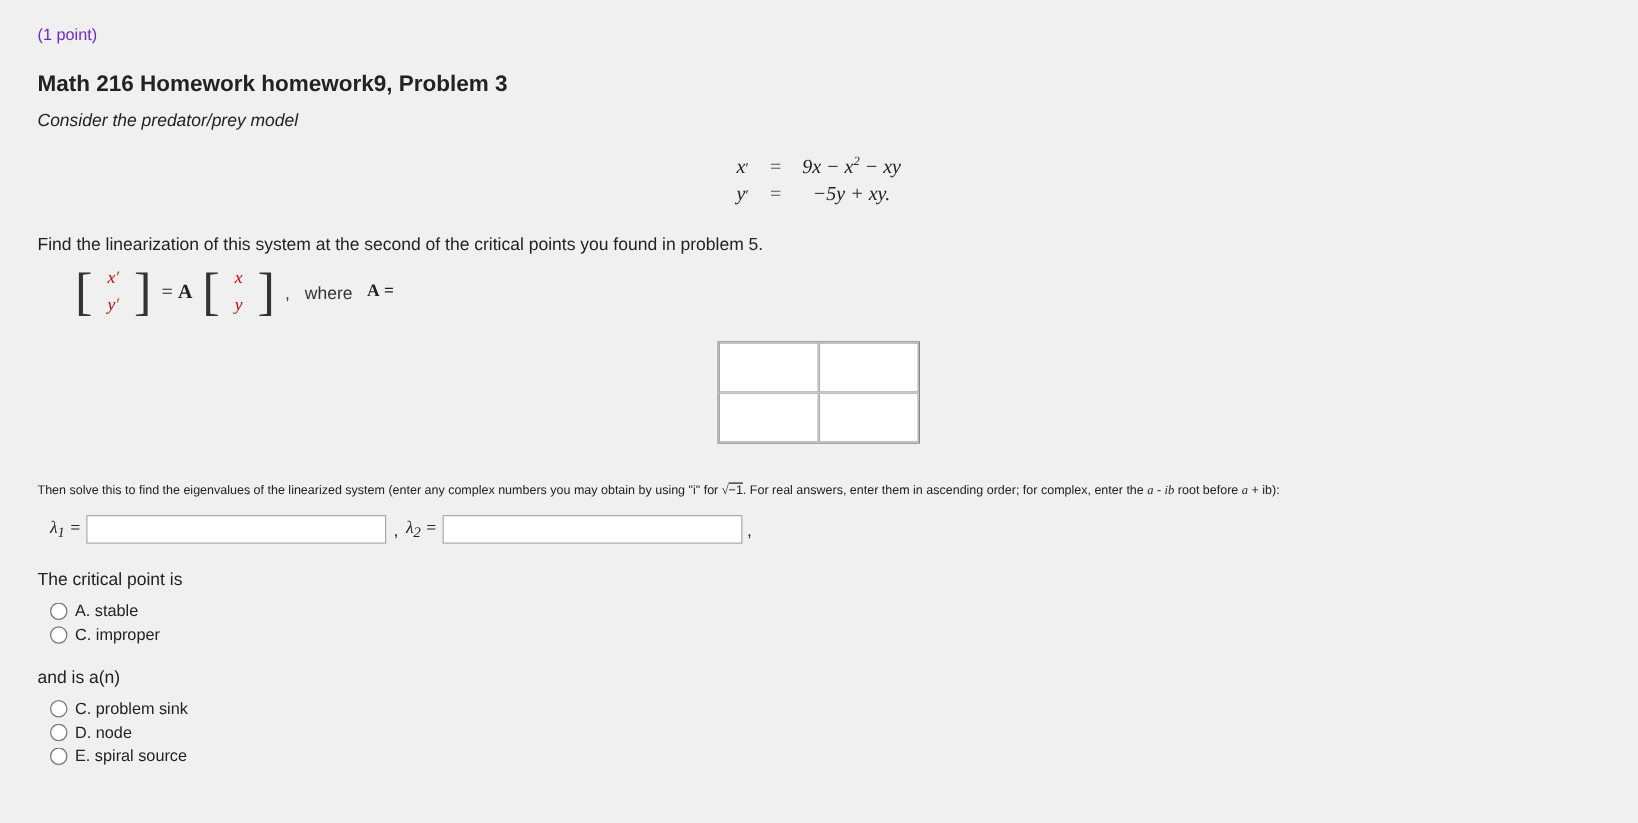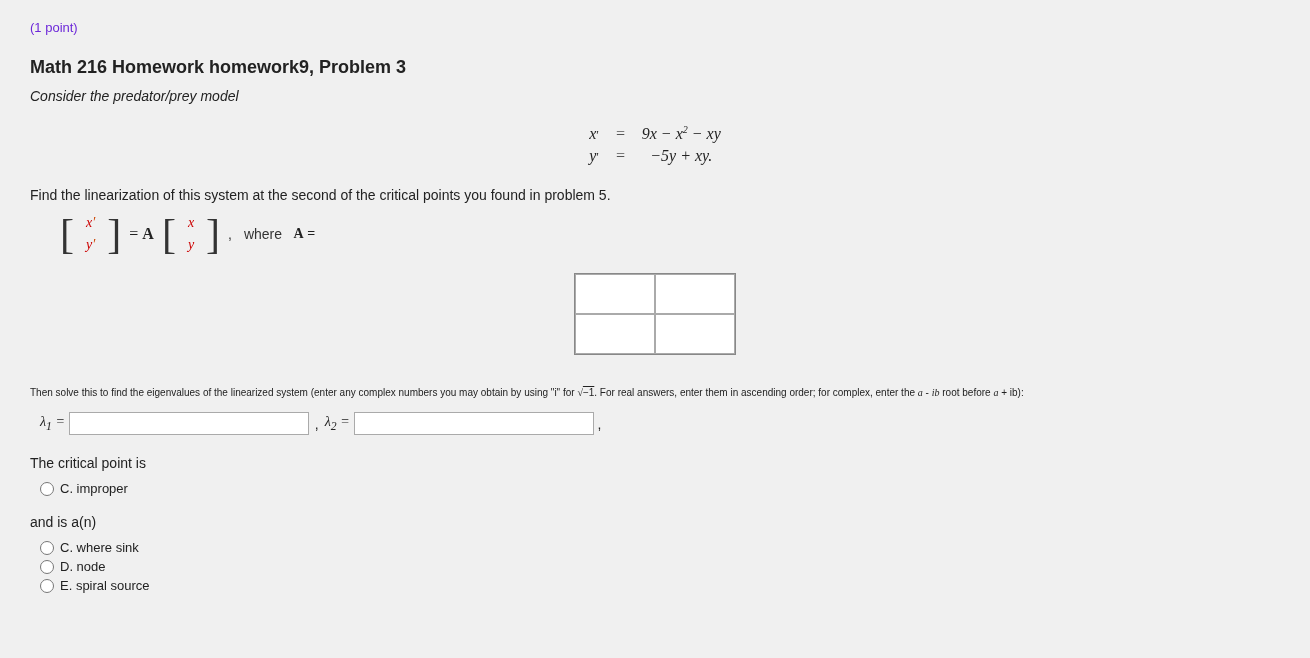--- a/index.html
+++ b/index.html
@@ -261,30 +261,34 @@
   </span>
   <input class="eigenvalue-input" type="text" style="">
   <span>,</span>
 </div>
 
 <div class="section-label">The critical point is</div>
 
 <div class="radio-group">
   <div class="radio-item">
     <input type="radio" name="stability" class="radio-input" style="">
+    <label>A. stable</label>
+  </div>
+  <div class="radio-item">
+    <input type="radio" name="stability" class="radio-input" style="">
     <label>C. improper</label>
   </div>
 </div>
 
 <div class="section-label">and is a(n)</div>
 
 <div class="radio-group">
   <div class="radio-item">
     <input type="radio" name="nodetype" class="radio-input" style="">
-    <label>C. where sink</label>
+    <label>C. problem sink</label>
   </div>
   <div class="radio-item">
     <input type="radio" name="nodetype" class="radio-input" style="">
     <label>D. node</label>
   </div>
   <div class="radio-item">
     <input type="radio" name="nodetype" class="radio-input" style="">
     <label>E. spiral source</label>
   </div>
 

